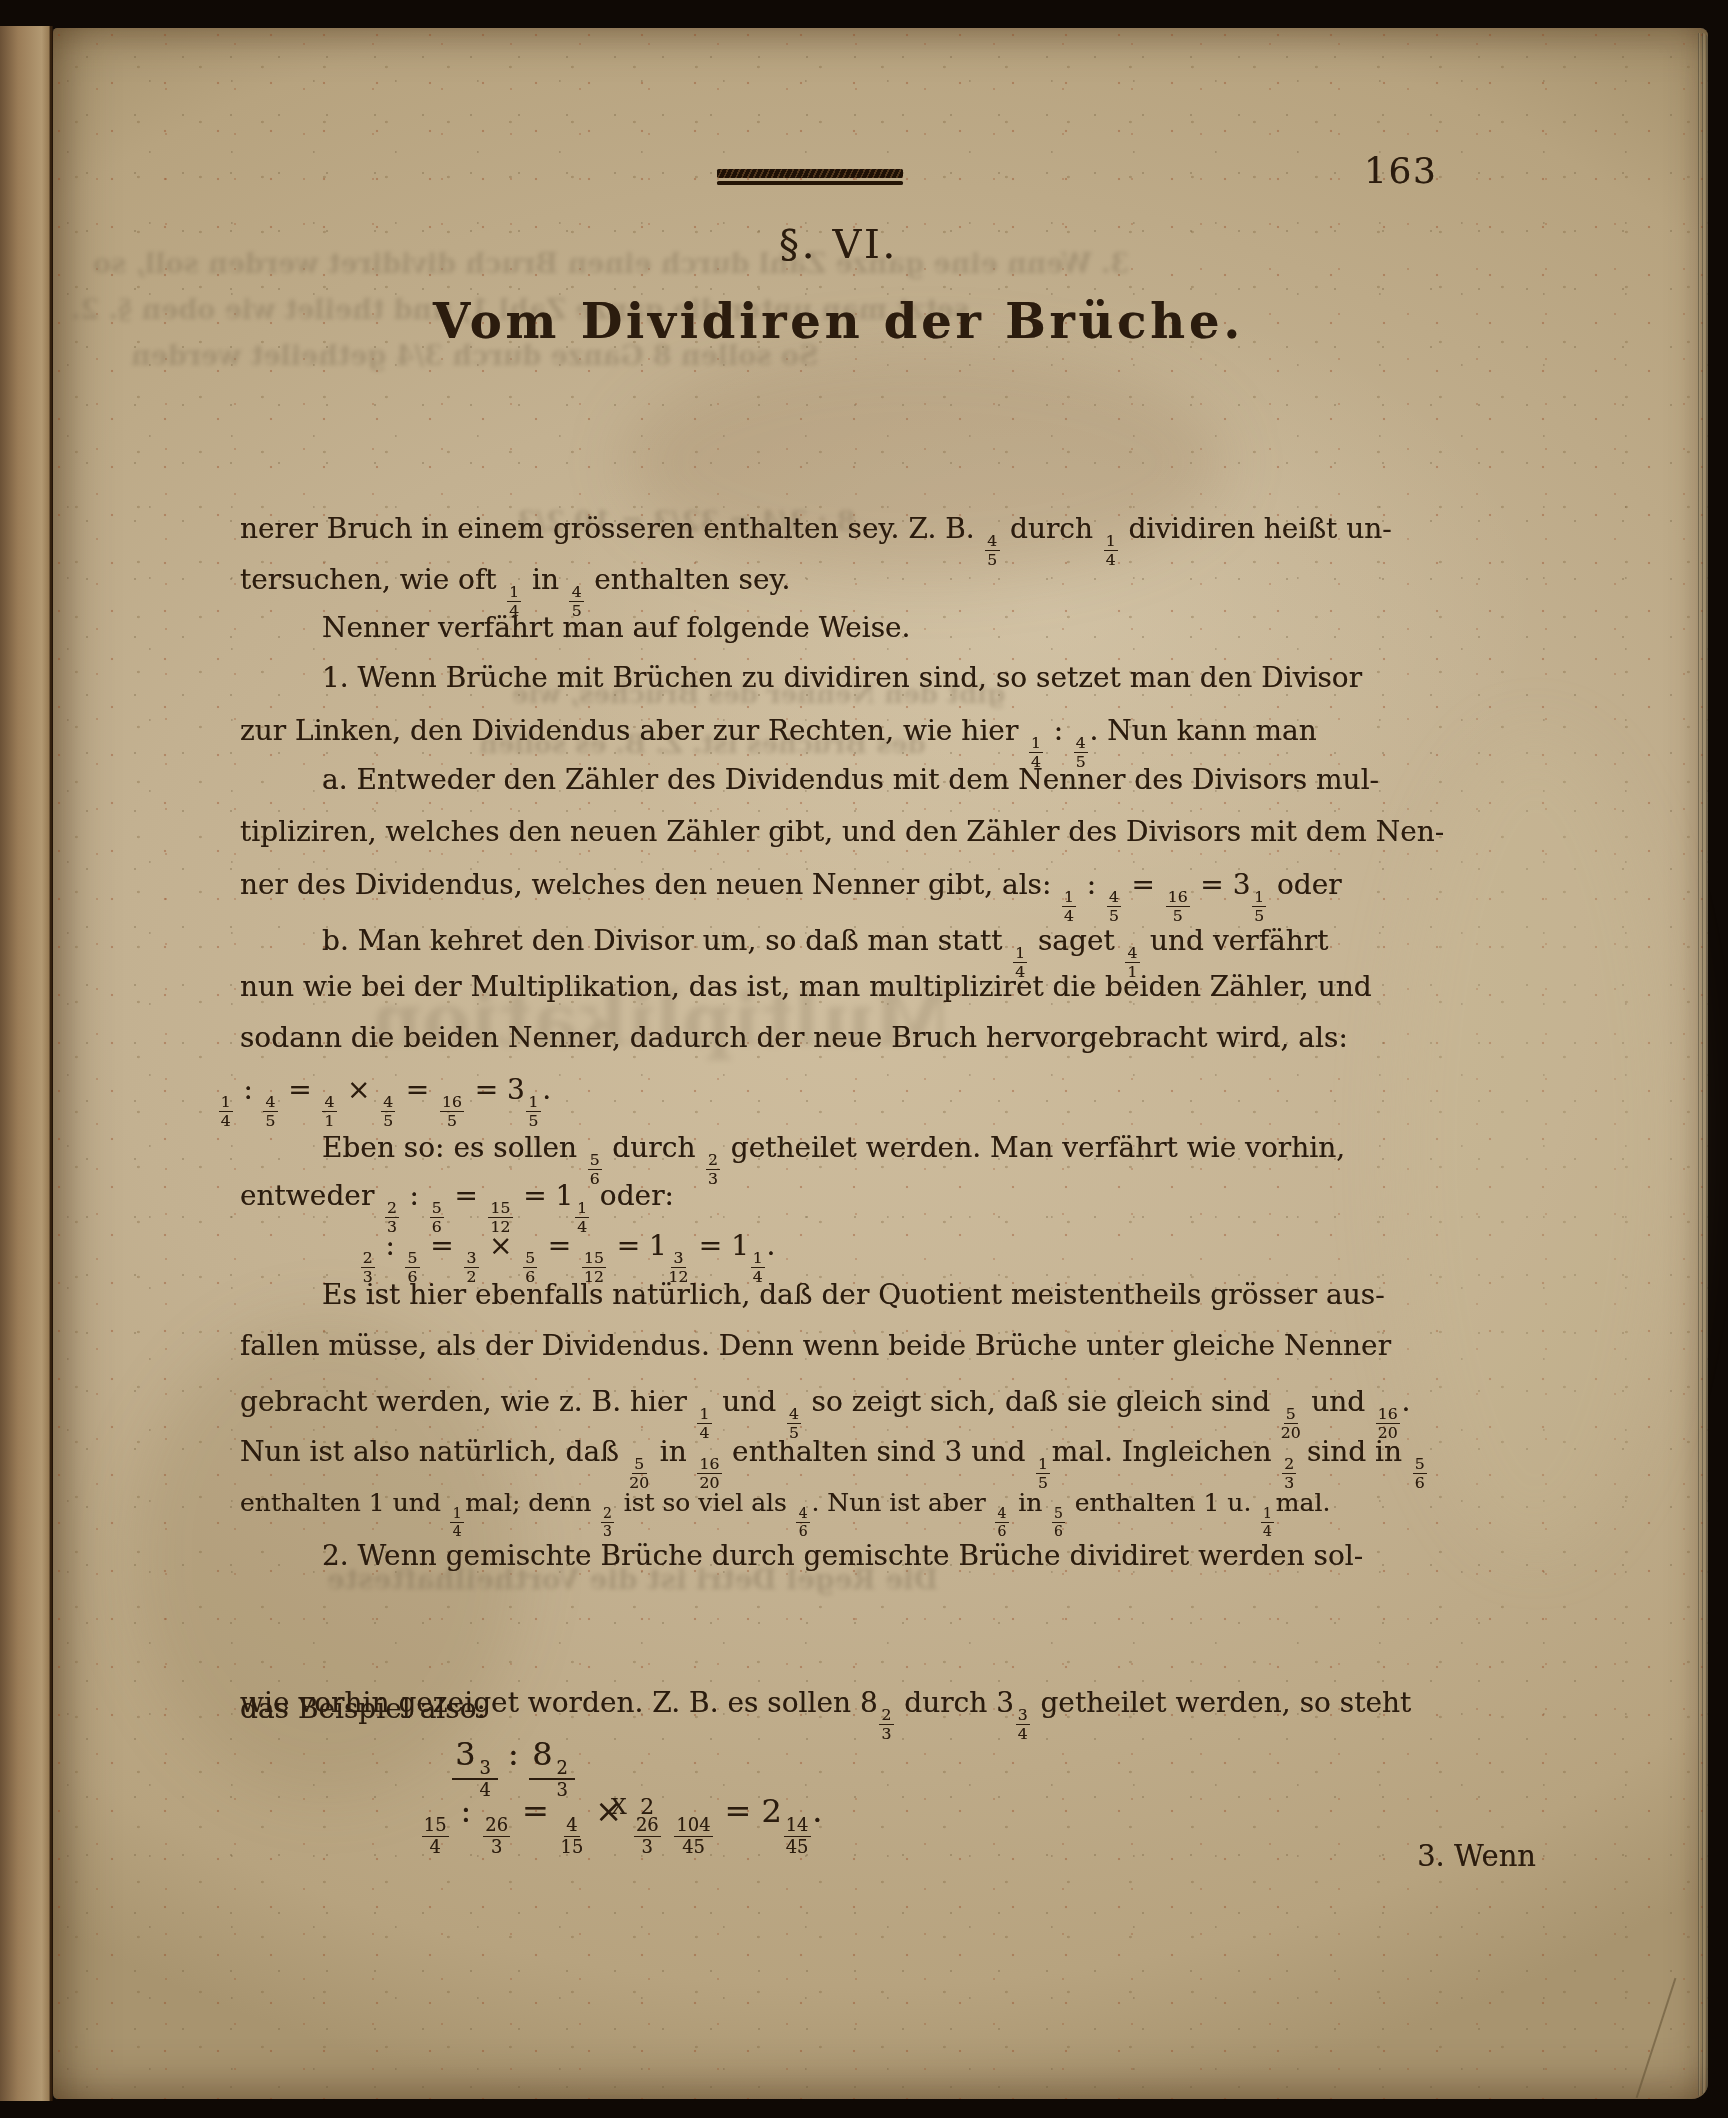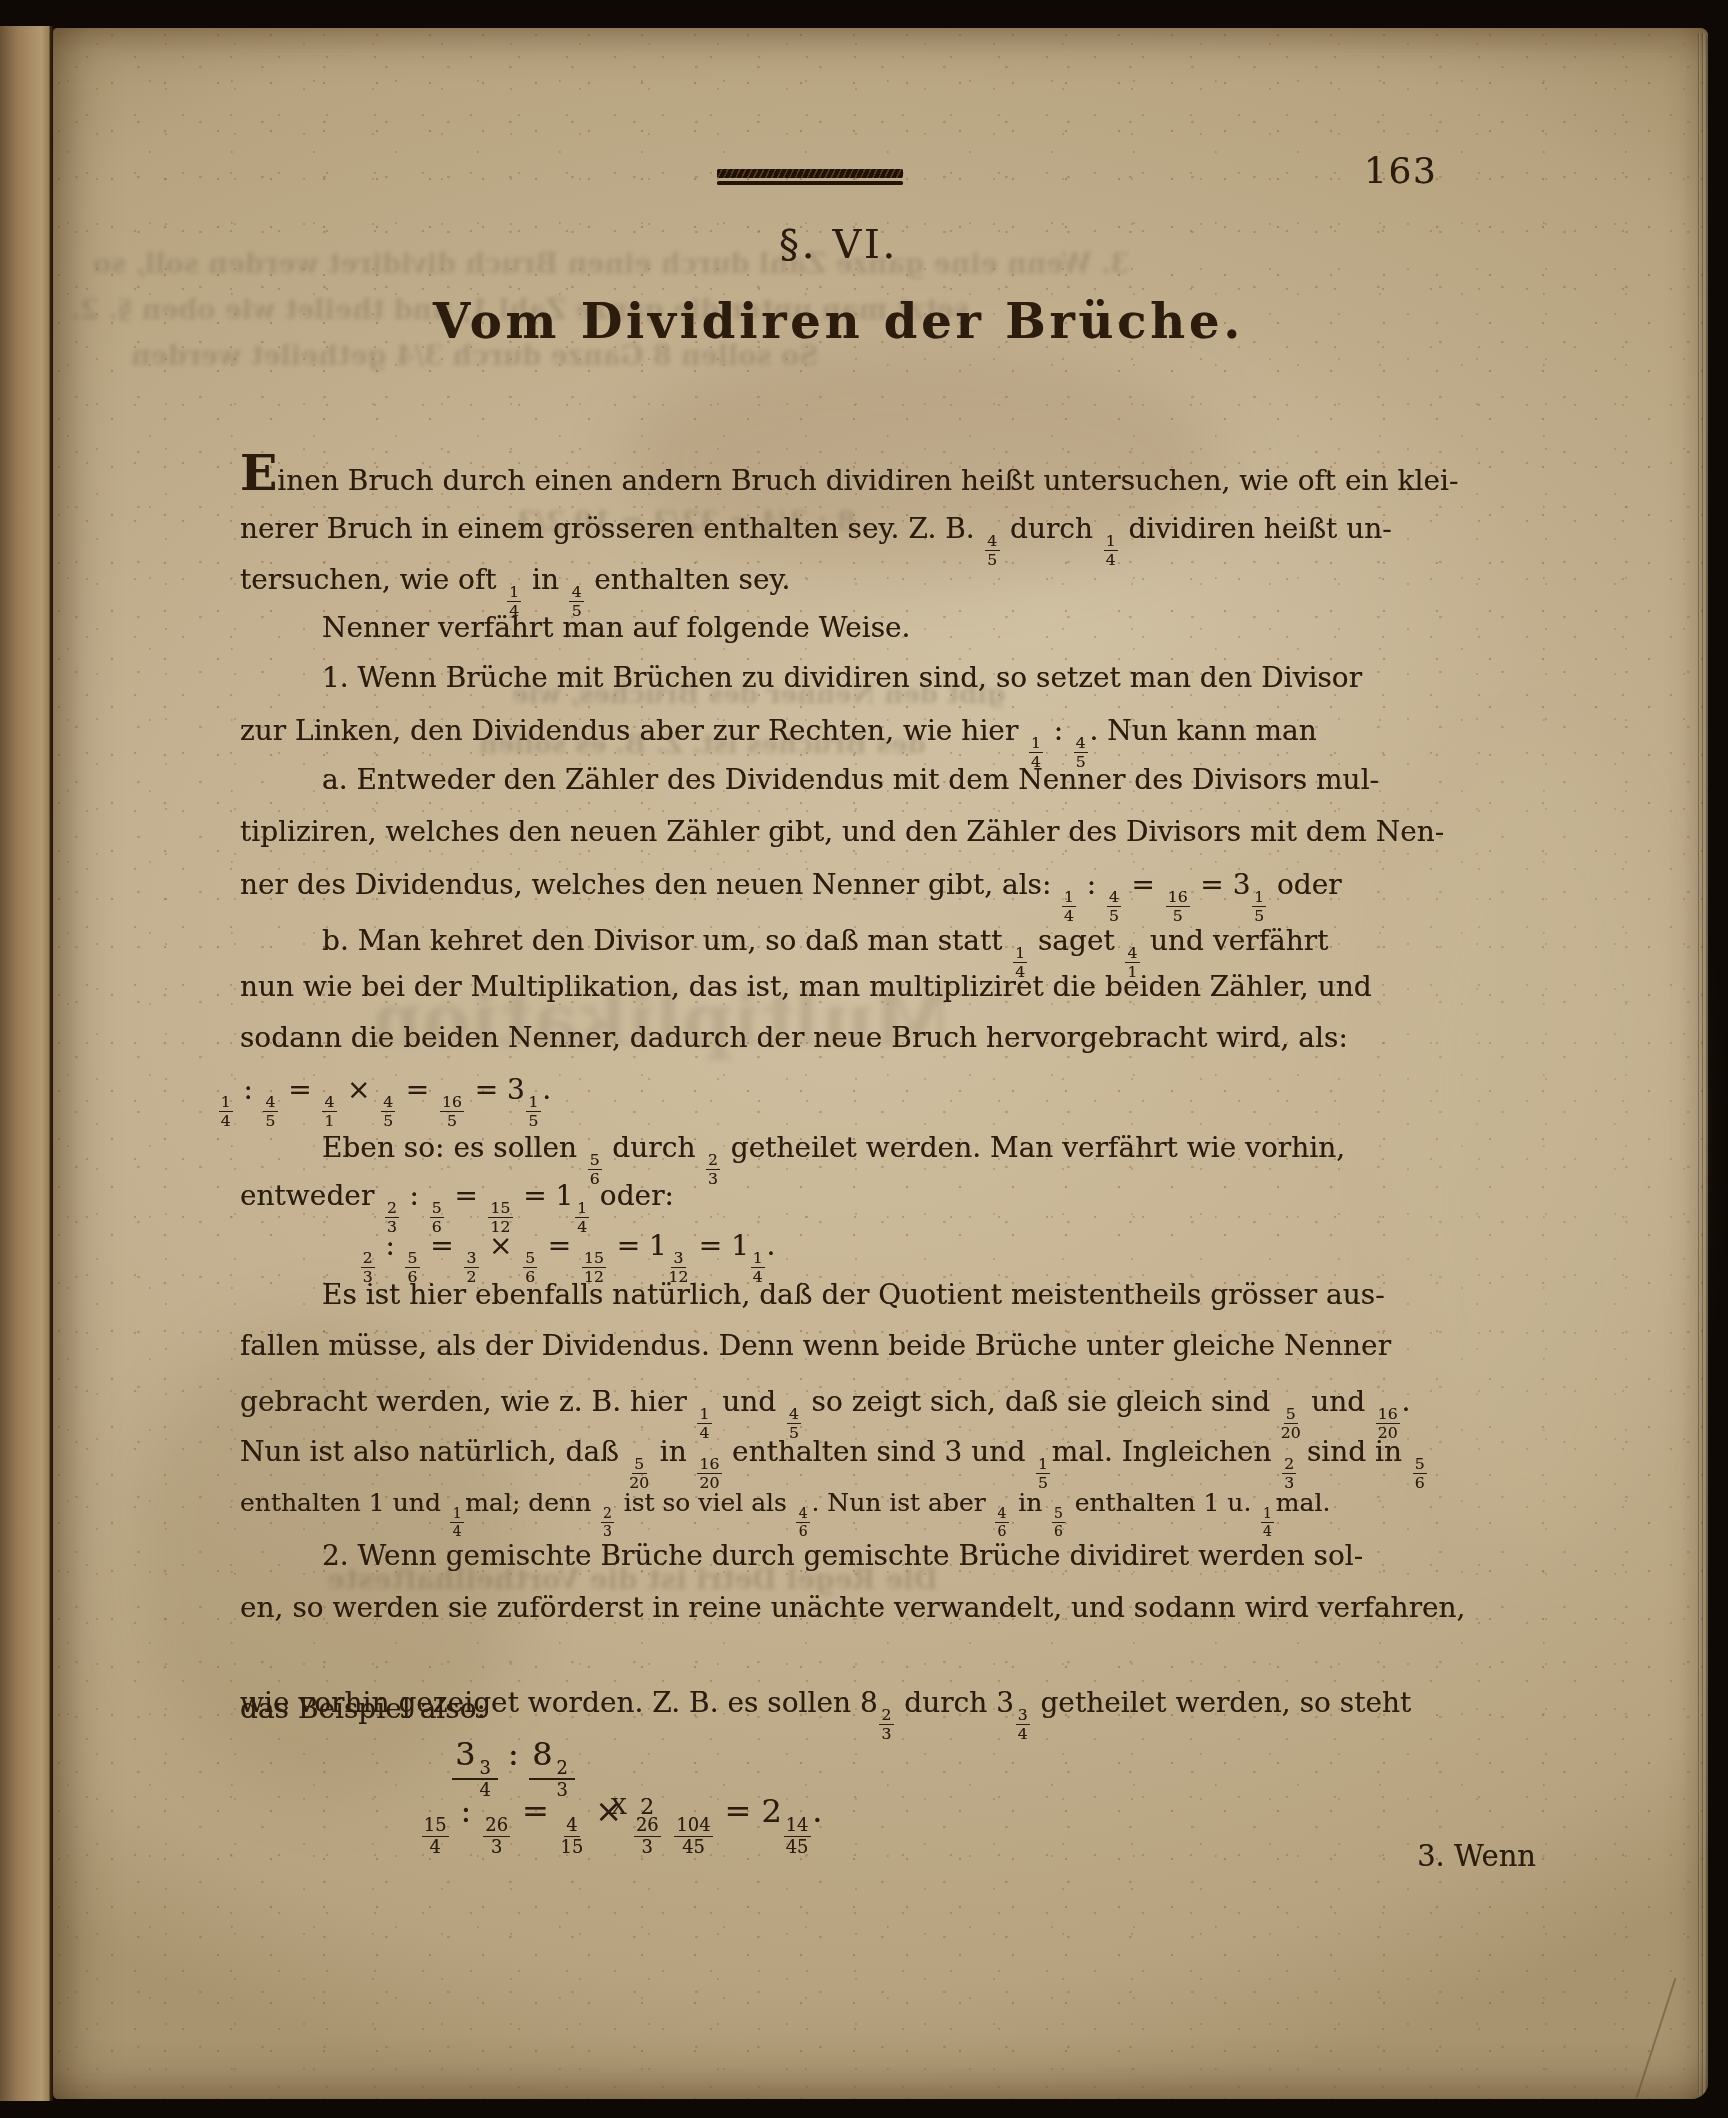--- a/index.html
+++ b/index.html
@@ -101,21 +101,20 @@
   <div class="ghost" style="left:327px;top:1563px;font-size:28px">Die Regel Detri ist die Vortheilhafteste</div>
 
   <div class="rule">
     <div class="bar1"></div>
     <div class="bar2"></div>
   </div>
   <div class="txt pagenum">163</div>
   <div class="txt secthead">§. VI.</div>
   <div class="txt title">Vom Dividiren der Brüche.</div>
 
-  <div class="txt line initial-line" style="top:456px">Einen Bruch durch einen andern Bruch dividiren heißt untersuchen, wie oft ein klei-</div>
   <div class="txt line" style="top:512px">nerer Bruch in einem grösseren enthalten sey.  Z. B. <span class="frac">
         <span class="num">4</span>
         <span class="den">5</span>
       </span> durch <span class="frac">
         <span class="num">1</span>
         <span class="den">4</span>
       </span> dividiren heißt un-</div>
   <div class="txt line" style="top:563px">tersuchen, wie oft <span class="frac">
         <span class="num">1</span>
         <span class="den">4</span>
@@ -261,21 +260,20 @@
         <span class="num">4</span>
         <span class="den">6</span>
       </span> in <span class="frac">
         <span class="num">5</span>
         <span class="den">6</span>
       </span> enthalten 1 u. <span class="frac">
         <span class="num">1</span>
         <span class="den">4</span>
       </span>mal.</div>
   <div class="txt line ind bold" style="top:1539px">2. Wenn gemischte Brüche durch gemischte Brüche dividiret werden sol-</div>
-  <div class="txt line" style="top:1591px">en, so werden sie zuförderst in reine unächte verwandelt, und sodann wird verfahren,</div>
   <div class="txt line" style="top:1686px">wie vorhin gezeiget worden. Z. B. es sollen 8<span class="frac">
         <span class="num">2</span>
         <span class="den">3</span>
       </span> durch 3<span class="frac">
         <span class="num">3</span>
         <span class="den">4</span>
       </span> getheilet werden, so steht</div>
   <div class="txt line" style="top:1692px">das Beispiel also:</div>
 
   <div class="txt ex" style="left:452px;top:1735px">

